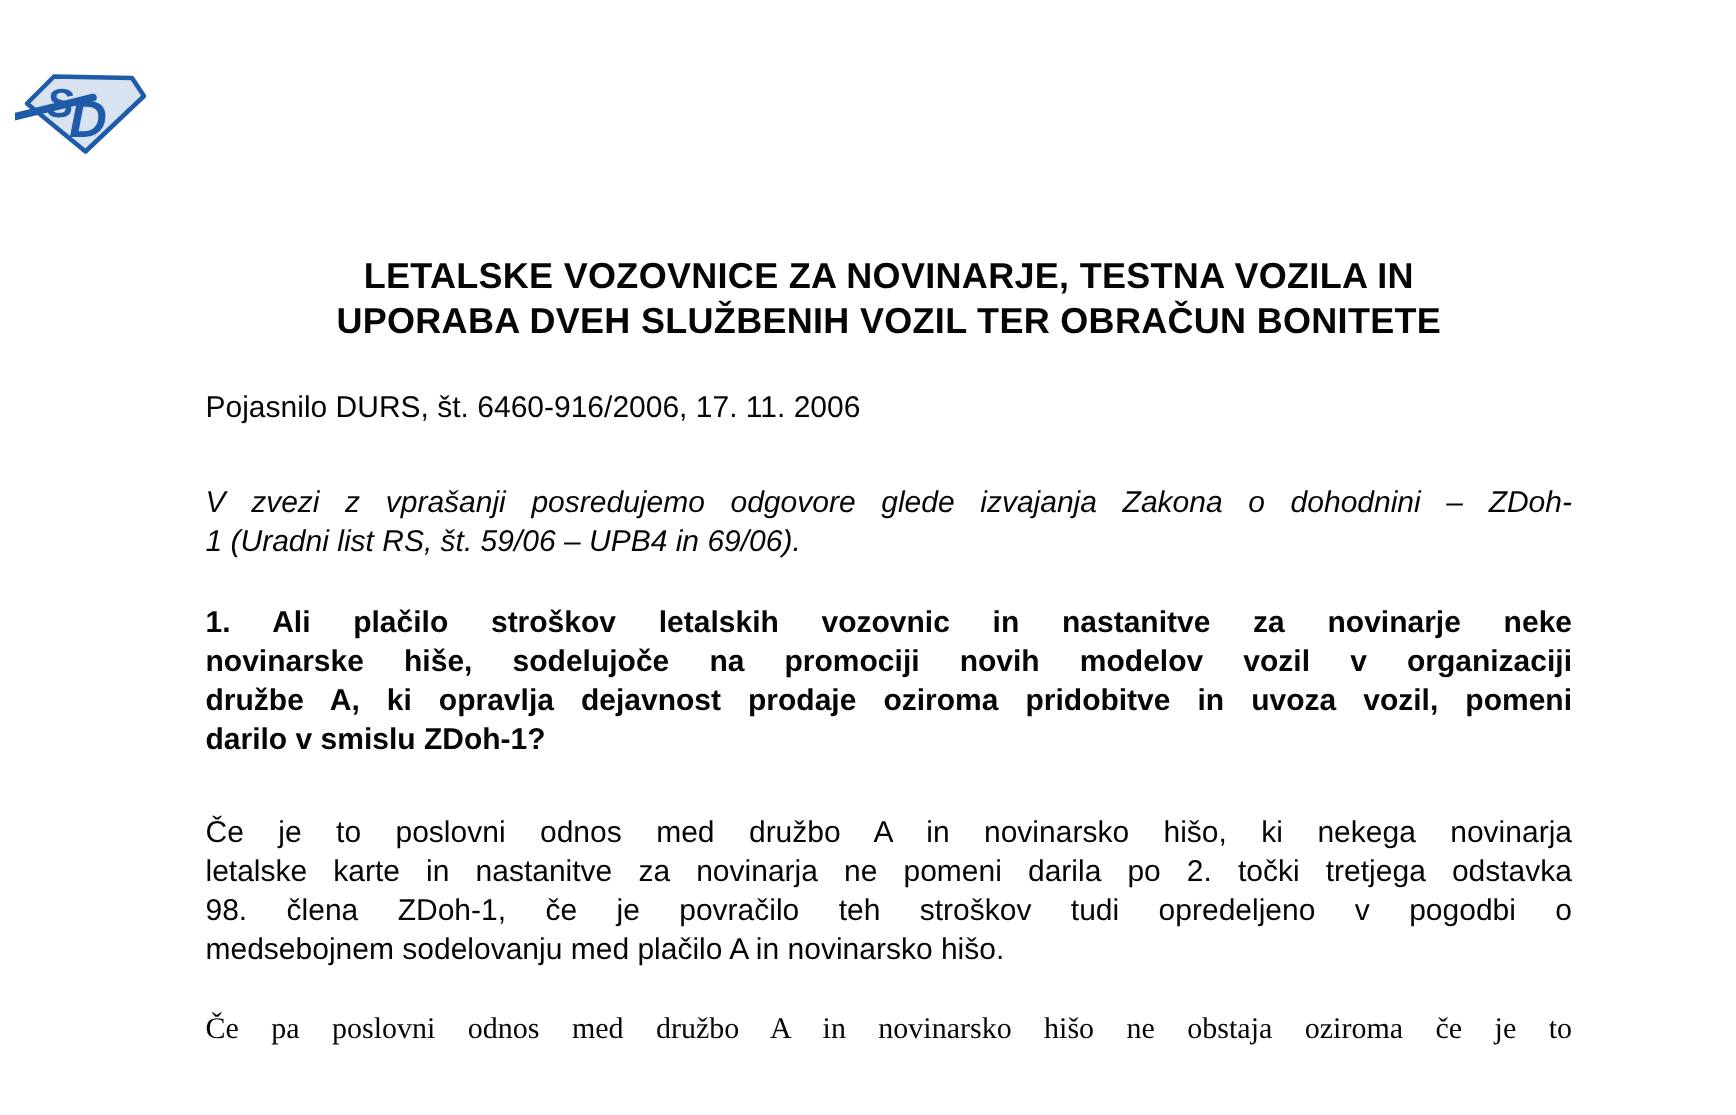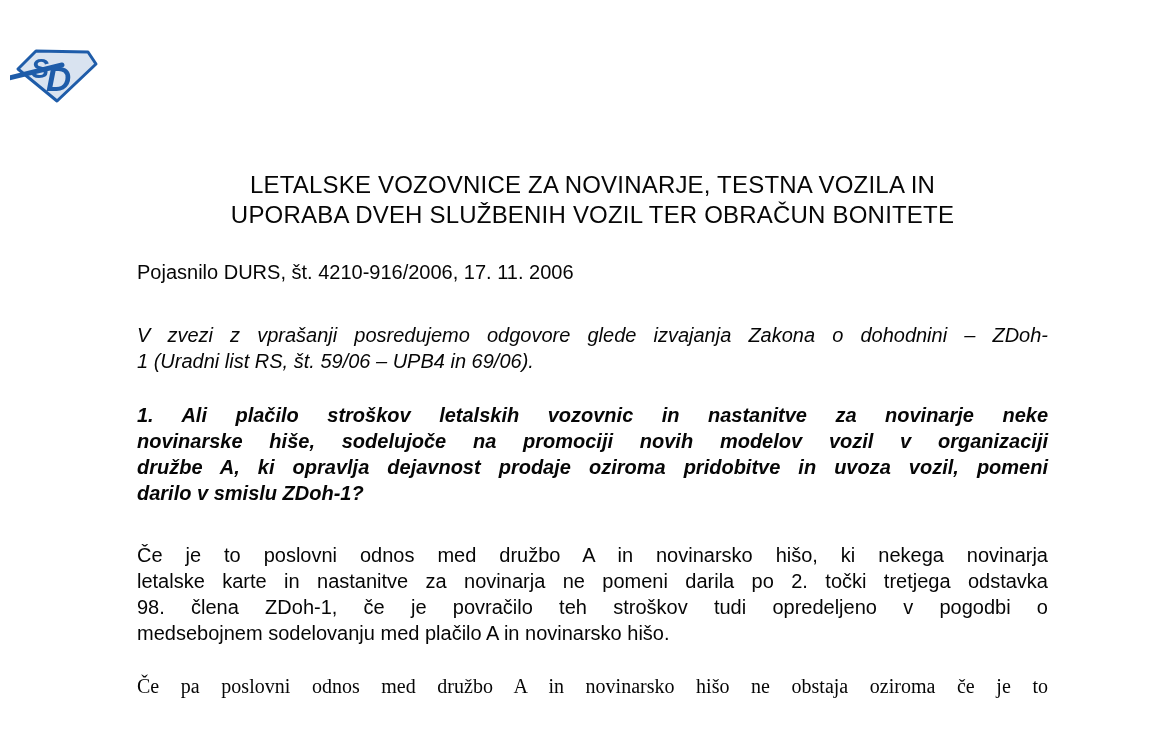--- a/index.html
+++ b/index.html
@@ -34,39 +34,39 @@
   
   .content {
     position: absolute;
     left: 137px; top: 0;
     width: 911px;
   }
   .title {
     margin-top: 170px;
     font-size: 24px;
     line-height: 30px;
-    font-weight: normal;
+    font-weight: bold;
     text-align: center;
     letter-spacing: 0.2px;
   }
   .ref {
     margin-top: 29px;
     font-size: 20px;
     line-height: 26px;
   }
   .para {
     font-size: 20px;
     line-height: 26px;
   }
   .para > div { min-height: 26px; }
   .jl { text-align: justify; text-align-last: justify; }
   .italic { font-style: italic; }
   .bold { font-weight: bold; }
   .mt-intro { margin-top: 37px; }
-  .mt-q  { margin-top: 28px; font-style: italic; }
+  .mt-q  { margin-top: 28px; }
   .mt-a1 { margin-top: 36px; }
   .mt-a2 { margin-top: 27px; font-family: Liberation Serif, serif; }
 </style>
 </head>
 <body>
 
 <div class="page">
 
   <svg class="logo" viewBox="0 0 92 57" aria-hidden="true">
     <polygon class="shield" points="8,22 26,4 78,5 86,17 47,54"></polygon>
@@ -75,21 +75,21 @@
     <text class="logo-letter letter-d" x="36" y="44">D</text>
   </svg>
 
   <div class="content">
 
     <div class="title">
       <div>LETALSKE VOZOVNICE ZA NOVINARJE, TESTNA VOZILA IN</div>
       <div>UPORABA DVEH SLUŽBENIH VOZIL TER OBRAČUN BONITETE</div>
     </div>
 
-    <div class="ref">Pojasnilo DURS, št. 4210-916/2006, 17. 11. 2006</div>
+    <div class="ref">Pojasnilo DURS, št. 6460-916/2006, 17. 11. 2006</div>
 
     <div class="para italic mt-intro">
       <div class="jl">V zvezi z vprašanji posredujemo odgovore glede izvajanja Zakona o dohodnini – ZDoh-</div>
       <div>1 (Uradni list RS, št. 59/06 – UPB4 in 69/06).</div>
     </div>
 
     <div class="para bold mt-q">
       <div class="jl">1. Ali plačilo stroškov letalskih vozovnic in nastanitve za novinarje neke</div>
       <div class="jl">novinarske hiše, sodelujoče na promociji novih modelov vozil v organizaciji</div>
       <div class="jl">družbe A, ki opravlja dejavnost prodaje oziroma pridobitve in uvoza vozil, pomeni</div>

